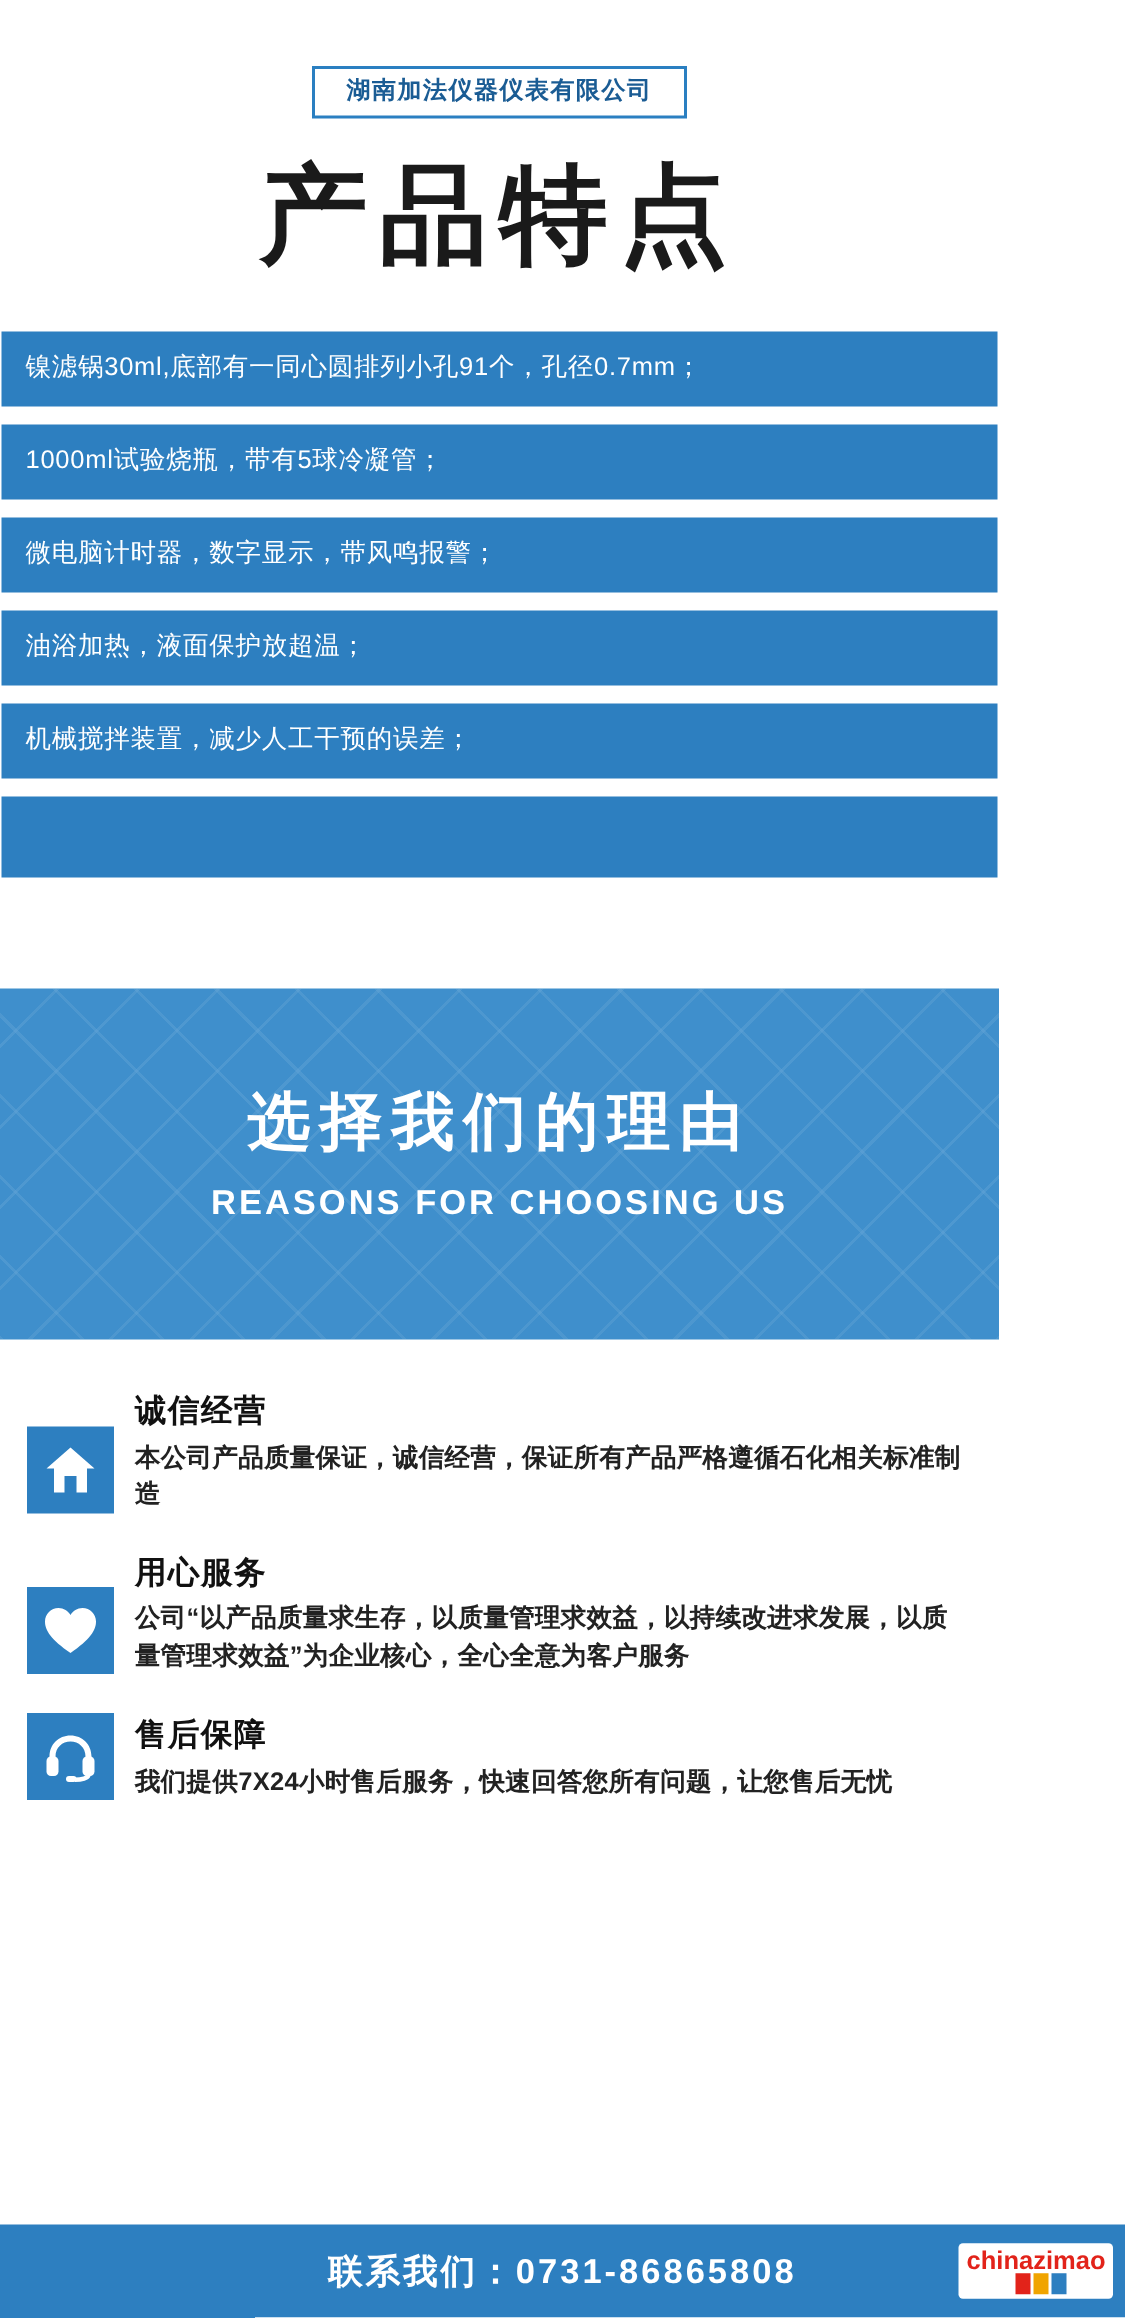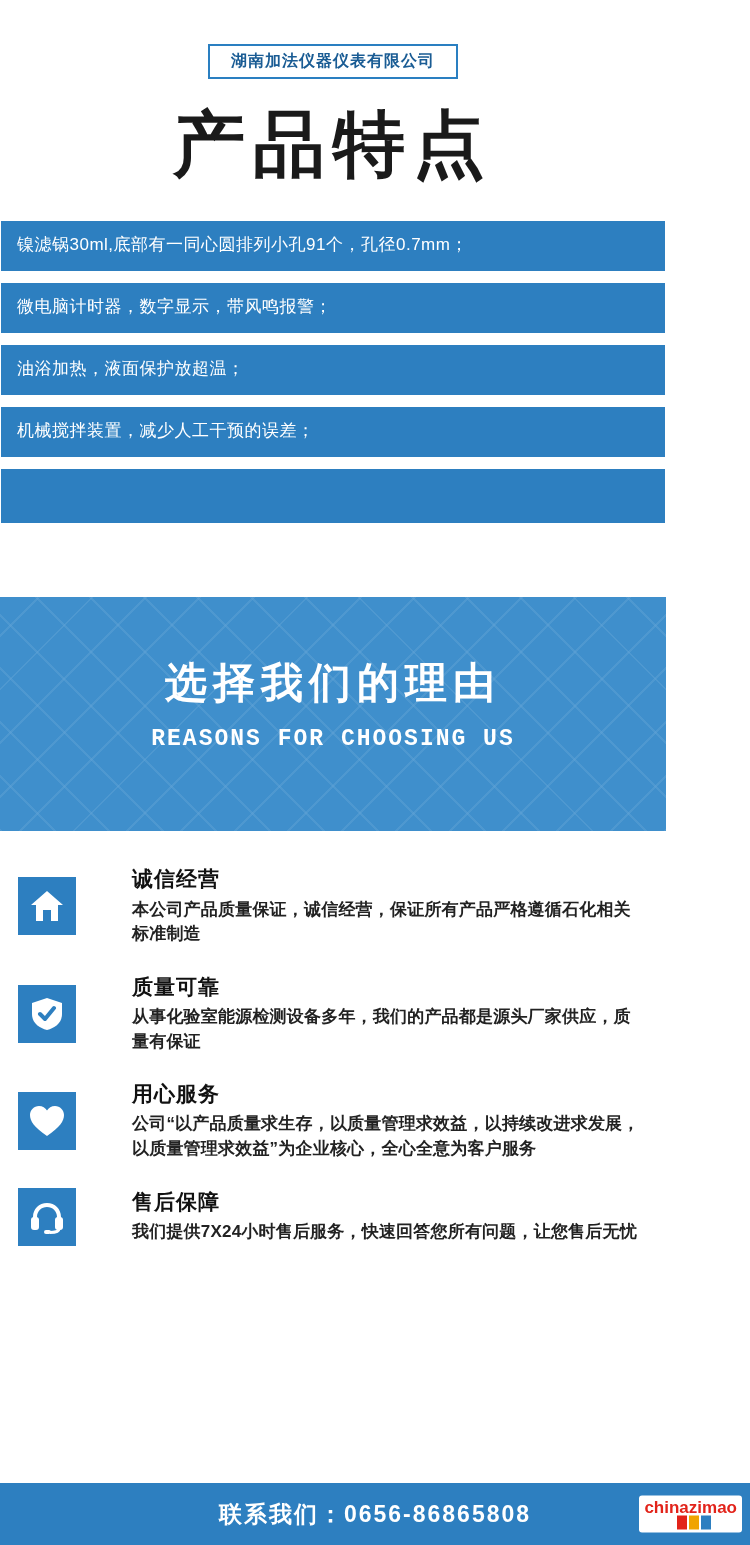--- a/index.html
+++ b/index.html
@@ -75,21 +75,20 @@
     height: 62px;
     background: #ffffff;
   }
 
   
   .reasons-banner {
     position: relative;
     height: 234px;
     background: #3f8fcc;
     overflow: hidden;
-    font-family: Liberation Mono, monospace;
   }
   .reasons-banner .pattern {
     position: absolute;
     inset: 0;
     opacity: 0.22;
     background-image:
       repeating-linear-gradient(45deg, rgba(255,255,255,0.35) 0 2px, transparent 2px 38px),
       repeating-linear-gradient(-45deg, rgba(255,255,255,0.35) 0 2px, transparent 2px 38px);
   }
   .reasons-inner {
@@ -112,23 +111,22 @@
     color: #ffffff;
     letter-spacing: 2px;
   }
 
   
   .reason-blocks {
     padding: 34px 20px 0 18px;
   }
   .reason-row {
     display: flex;
-    align-items: center;
+    align-items: flex-end;
     margin-bottom: 26px;
-    gap: 42px;
   }
   .reason-icon {
     flex: 0 0 auto;
     width: 58px;
     height: 58px;
     background: #2d7fc0;
     margin-right: 14px;
     display: flex;
     align-items: center;
     justify-content: center;
@@ -211,20 +209,21 @@
 <body>
 
 <div class="page">
 
   <section class="features-section">
     <div class="company-badge">湖南加法仪器仪表有限公司</div>
     <h1 class="features-title">产品特点</h1>
 
     <ul class="feature-list">
       <li class="feature-item">镍滤锅30ml,底部有一同心圆排列小孔91个，孔径0.7mm；</li>
+      <li class="feature-item">1000ml试验烧瓶，带有5球冷凝管；</li>
       <li class="feature-item">微电脑计时器，数字显示，带风鸣报警；</li>
       <li class="feature-item">油浴加热，液面保护放超温；</li>
       <li class="feature-item">机械搅拌装置，减少人工干预的误差；</li>
       <li class="feature-item empty"></li>
     </ul>
   </section>
 
   <div class="section-gap"></div>
 
   <section class="reasons-banner">
@@ -242,32 +241,20 @@
         <svg width="36" height="34" viewBox="0 0 36 34" aria-hidden="true">
           <path d="M18 2 L34 16 L29 16 L29 32 L22 32 L22 21 L14 21 L14 32 L7 32 L7 16 L2 16 Z" fill="#ffffff"></path>
         </svg>
       </div>
       <div class="reason-text">
         <div class="reason-title">诚信经营</div>
         <div class="reason-desc">本公司产品质量保证，诚信经营，保证所有产品严格遵循石化相关标准制造</div>
       </div>
     </div>
 
-    <div class="reason-row">
-      <div class="reason-icon">
-        <svg width="34" height="36" viewBox="0 0 34 36" aria-hidden="true">
-          <path d="M17 2 L32 7 L32 18 C32 27 25 32 17 34 C9 32 2 27 2 18 L2 7 Z" fill="#ffffff"></path>
-          <path d="M10 18 L15 23 L24 12" fill="none" stroke="#2d7fc0" stroke-width="4" stroke-linecap="round" stroke-linejoin="round"></path>
-        </svg>
-      </div>
-      <div class="reason-text">
-        <div class="reason-title">质量可靠</div>
-        <div class="reason-desc">从事化验室能源检测设备多年，我们的产品都是源头厂家供应，质量有保证</div>
-      </div>
-    </div>
 
     <div class="reason-row">
       <div class="reason-icon">
         <svg width="38" height="34" viewBox="0 0 38 34" aria-hidden="true">
           <path d="M19 32 C6 23 2 17 2 11 C2 6 6 2 11 2 C14.5 2 17.4 4 19 6.6 C20.6 4 23.5 2 27 2 C32 2 36 6 36 11 C36 17 32 23 19 32 Z" fill="#ffffff"></path>
         </svg>
       </div>
       <div class="reason-text">
         <div class="reason-title">用心服务</div>
         <div class="reason-desc">公司“以产品质量求生存，以质量管理求效益，以持续改进求发展，以质量管理求效益”为企业核心，全心全意为客户服务</div>
@@ -286,21 +273,21 @@
       </div>
       <div class="reason-text">
         <div class="reason-title">售后保障</div>
         <div class="reason-desc">我们提供7X24小时售后服务，快速回答您所有问题，让您售后无忧</div>
       </div>
     </div>
 
   </section>
 
   <footer class="footer">
-    <div class="footer-text">联系我们：0656-86865808</div>
+    <div class="footer-text">联系我们：0731-86865808</div>
     <div class="footer-logo">
       <span class="logo-text">chinazimao</span>
       <span class="logo-dots">
           <span></span>
           <span></span>
           <span></span>
         </span>
     </div>
   </footer>
 

